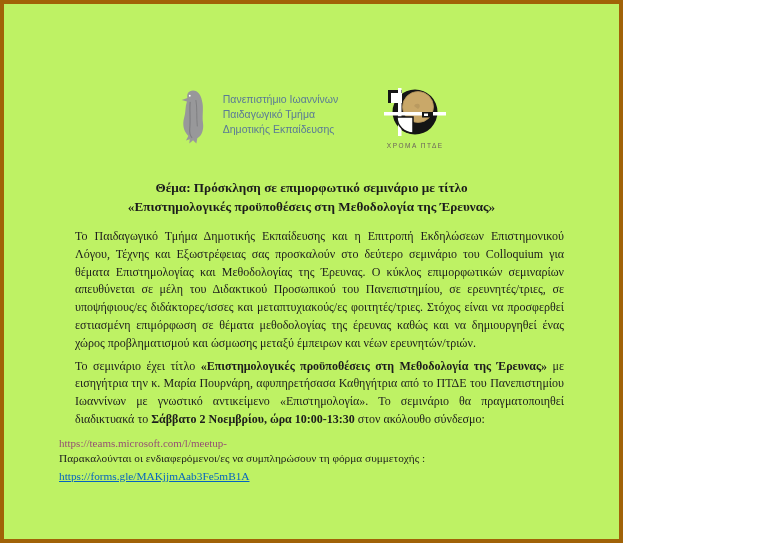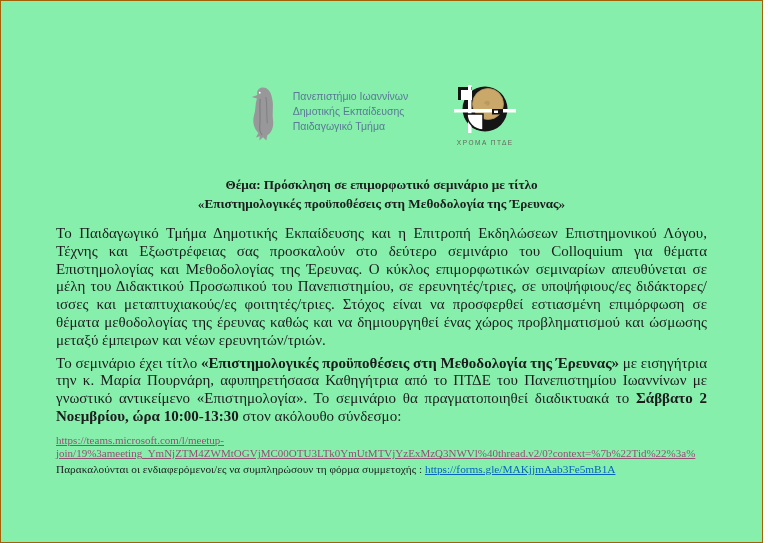--- a/index.html
+++ b/index.html
@@ -1,21 +1,21 @@
 <!DOCTYPE html>
 <html><head>
 <meta charset="utf-8">
 <style>
   * { margin: 0; padding: 0; box-sizing: border-box; }
   html, body { background: #ffffff; }
   .page {
-    width: 763px;
+    width: 623px;
     height: 543px;
-    background: #86efac;
-    border: 1px solid #a16207;
+    background: #bef264;
+    border: 4px solid #a16207;
     font-family: "Liberation Serif", serif;
     color: #1c1c1c;
     overflow: hidden;
   }
   .content { padding: 0 55px; }
 
   
   .header {
     padding-top: 84px;
     display: flex;
@@ -46,34 +46,34 @@
     margin-top: 28px;
     text-align: center;
     font-weight: bold;
     font-size: 13.2px;
     line-height: 19px;
   }
 
   
   p.bodytext {
     text-align: justify;
-    font-size: 15px;
+    font-size: 12px;
     line-height: 17.8px;
+    margin-left: 16px;
   }
   .para1 { margin-top: 12px; }
   .para2 { margin-top: 5px; }
 
   
   .teams-link {
     display: block;
     margin-top: 8px;
     font-size: 11px;
     line-height: 13.6px;
     color: #954f72;
-    text-decoration: underline;
     cursor: pointer;
     word-break: break-all;
   }
   .teams-link span { display: block; }
   .closing {
     font-size: 11.3px;
     line-height: 17.8px;
     text-align: left;
   }
   .form-link {
@@ -94,22 +94,22 @@
         <span>
           <svg width="34" height="58" viewBox="0 0 36 60" aria-hidden="true">
             <path d="M17 2 C12 2 10 6 11 10 L5 12 L10.5 13.5 C8.5 19 9.5 25 7.5 31 C5.5 38 7 45 12 50 L9.5 55 L13.5 53.5 L13 58 L17 54.5 L20.5 58 L21.5 52.5 C26.5 49.5 28.5 43 27.5 36 C26.5 28 28.5 20 26.5 13 C25.5 7 22 2 17 2 Z" fill="#98989a"></path>
             <path d="M14 14 C13 22 14.5 32 13.5 42 C13 47 14 50 16 52" stroke="#7d7d80" stroke-width="1.2" fill="none"></path>
             <path d="M20 12 C21.5 20 20.5 30 21.5 40" stroke="#7d7d80" stroke-width="1" fill="none"></path>
             <circle cx="13.5" cy="7.5" r="1" fill="#ffffff"></circle>
           </svg>
         </span>
         <div class="uni-text">
           <div>Πανεπιστήμιο Ιωαννίνων</div>
+          <div>Παιδαγωγικό Τμήμα</div>
           <div>Δημοτικής Εκπαίδευσης</div>
-          <div>Παιδαγωγικό Τμήμα</div>
         </div>
       </div>
 
       <div class="dept-block">
         <span>
           <svg width="62" height="48" viewBox="0 0 62 48" aria-hidden="true">
             <circle cx="31" cy="24" r="22.5" fill="#151515"></circle>
             <rect x="4" y="2" width="14" height="13" fill="#151515"></rect>
             <rect x="7" y="5" width="11" height="10" fill="#ffffff"></rect>
             <circle cx="34" cy="19" r="15.5" fill="#c9a869"></circle>
@@ -130,19 +130,18 @@
       <div>Θέμα: Πρόσκληση σε επιμορφωτικό σεμινάριο με τίτλο</div>
       <div>«Επιστημολογικές προϋποθέσεις στη Μεθοδολογία της Έρευνας»</div>
     </div>
 
     <p class="bodytext para1">Το Παιδαγωγικό Τμήμα Δημοτικής Εκπαίδευσης και η Επιτροπή Εκδηλώσεων Επιστημονικού Λόγου, Τέχνης και Εξωστρέφειας σας προσκαλούν στο δεύτερο σεμινάριο του Colloquium για θέματα Επιστημολογίας και Μεθοδολογίας της Έρευνας. Ο κύκλος επιμορφωτικών σεμιναρίων απευθύνεται σε μέλη του Διδακτικού Προσωπικού του Πανεπιστημίου, σε ερευνητές/τριες, σε υποψήφιους/ες διδάκτορες/ισσες και μεταπτυχιακούς/ες φοιτητές/τριες. Στόχος είναι να προσφερθεί εστιασμένη επιμόρφωση σε θέματα μεθοδολογίας της έρευνας καθώς και να δημιουργηθεί ένας χώρος προβληματισμού και ώσμωσης μεταξύ έμπειρων και νέων ερευνητών/τριών.</p>
 
     <p class="bodytext para2"><span>Το σεμινάριο έχει τίτλο </span><strong>«Επιστημολογικές προϋποθέσεις στη Μεθοδολογία της Έρευνας»</strong><span> με εισηγήτρια την κ. Μαρία Πουρνάρη, αφυπηρετήσασα Καθηγήτρια από το ΠΤΔΕ του Πανεπιστημίου Ιωαννίνων με γνωστικό αντικείμενο «Επιστημολογία». Το σεμινάριο θα πραγματοποιηθεί διαδικτυακά το </span><strong>Σάββατο 2 Νοεμβρίου, ώρα 10:00-13:30</strong><span> στον ακόλουθο σύνδεσμο:</span></p>
 
     <a class="teams-link">
       <span>https://teams.microsoft.com/l/meetup-</span>
-      <span>join/19%3ameeting_YmNjZTM4ZWMtOGVjMC00OTU3LTk0YmUtMTVjYzExMzQ3NWVl%40thread.v2/0?context=%7b%22Tid%22%3a%</span>
     </a>
 
     <p class="closing"><span>Παρακαλούνται οι ενδιαφερόμενοι/ες να συμπληρώσουν τη φόρμα συμμετοχής : </span><a class="form-link">https://forms.gle/MAKjjmAab3Fe5mB1A</a></p>
 
   </div>
 </div>
 
 </body></html>

